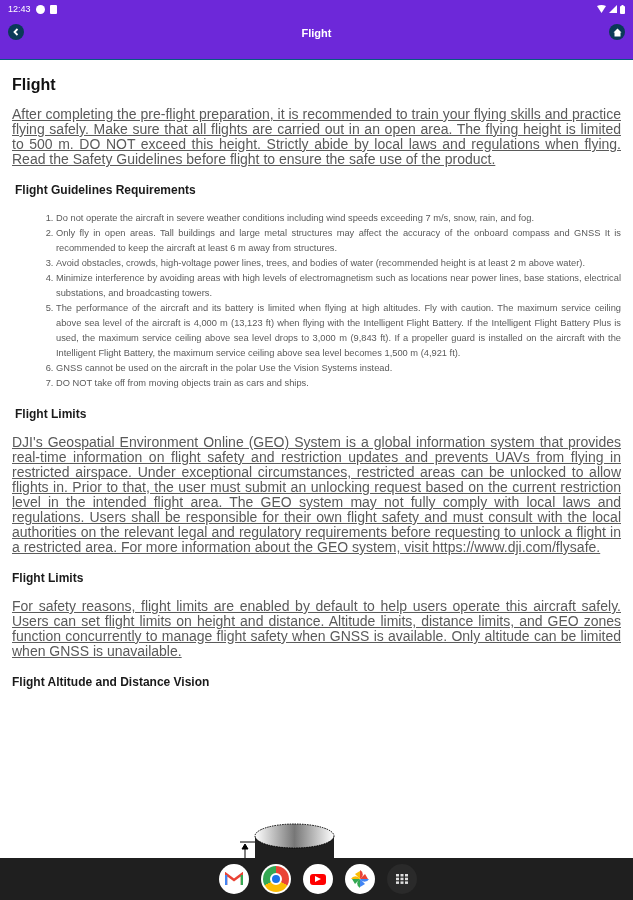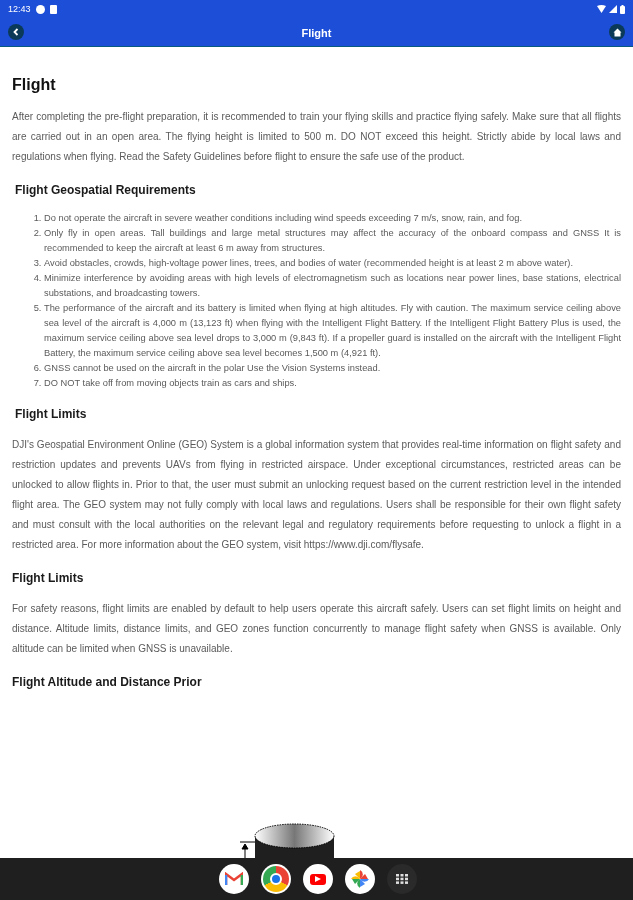--- a/index.html
+++ b/index.html
@@ -1,35 +1,35 @@
 <!DOCTYPE html>
 <html><head>
   <meta charset="utf-8">
   <style>
     * { box-sizing: border-box; margin: 0; padding: 0; }
     html, body { width: 633px; height: 900px; overflow: hidden; background: #ffffff; }
     body { font-family: "Liberation Sans", sans-serif; position: relative; }
 
-    .topbar { position: absolute; left: 0; top: 0; width: 633px; height: 47px; background: #1d4ed8; border-bottom: 1px solid #075a80; }
+    .topbar { position: absolute; left: 0; top: 0; width: 633px; height: 60px; background: #6d28d9; border-bottom: 1px solid #075a80; }
     .statusbar { position: absolute; left: 0; top: 0; width: 633px; height: 18px; display: flex; align-items: center; padding: 0 8px; color: #ffffff; font-size: 9px; }
     .status-left { display: flex; align-items: center; gap: 5px; }
     .status-right { margin-left: auto; display: flex; align-items: center; gap: 3px; }
     .sb-icon-circle { width: 9px; height: 9px; border-radius: 50%; background: #ffffff; display: inline-block; }
     .sb-icon-sd { width: 7px; height: 9px; background: #ffffff; border-radius: 1px; display: inline-block; }
     .appbar { position: absolute; left: 0; top: 18px; width: 633px; height: 29px; display: flex; align-items: center; }
     .back-btn { position: absolute; left: 8px; top: 6px; width: 16px; height: 16px; border-radius: 50%; background: #0a3a58; display: flex; align-items: center; justify-content: center; cursor: pointer; }
     .home-btn { position: absolute; right: 8px; top: 6px; width: 16px; height: 16px; border-radius: 50%; background: #0a3a58; display: flex; align-items: center; justify-content: center; cursor: pointer; }
     .appbar-title { width: 100%; text-align: center; color: #ffffff; font-weight: bold; font-size: 11px; }
 
     .content { position: absolute; left: 0; top: 48px; width: 633px; padding: 0 12px 0 12px; color: #555555; }
     .page-title { font-size: 16px; font-weight: bold; color: #111111; margin-top: 28px; margin-bottom: 13px; }
-    .para { font-size: 10px; line-height: 20px; text-align: justify; color: #5a5a5a; }
+    .para { font-size: 14px; line-height: 15px; text-align: justify; color: #5a5a5a; text-decoration: underline; }
     .h2 { font-size: 12px; font-weight: bold; color: #1a1a1a; margin: 16px 0 14px 3px; }
     .h2.flush { margin-left: 0; }
-    ol.list { margin-left: 32px; font-size: 9.3px; line-height: 15px; color: #5a5a5a; text-align: justify; }
+    ol.list { margin-left: 44px; font-size: 9.3px; line-height: 15px; color: #5a5a5a; text-align: justify; }
     ol.list li { padding-left: 0; }
 
     .dock { position: absolute; left: 0; top: 858px; width: 633px; height: 42px; background: #1f1f1f; display: flex; justify-content: center; align-items: center; gap: 12px; padding-left: 2px; }
     .dock-app { width: 30px; height: 30px; border-radius: 50%; background: #ffffff; display: flex; align-items: center; justify-content: center; cursor: pointer; }
     .dock-app.grid { background: #2a2a2a; }
     .chrome { width: 26px; height: 26px; border-radius: 50%; background: conic-gradient(#ea4335 0deg 120deg, #fbbc05 120deg 240deg, #34a853 240deg 360deg); display: flex; align-items: center; justify-content: center; }
     .chrome-inner { width: 12px; height: 12px; border-radius: 50%; background: #1a73e8; border: 2px solid #ffffff; }
     .yt { width: 16px; height: 11px; background: #ff0000; border-radius: 3px; display: flex; align-items: center; justify-content: center; }
     .pinwheel { width: 20px; height: 20px; position: relative; }
     .handle { position: absolute; left: 240px; top: 822px; width: 95px; height: 36px; }
@@ -69,38 +69,38 @@
           <path d="M4.5 0.5 L8.5 4.5 L7.5 4.5 L7.5 8.5 L1.5 8.5 L1.5 4.5 L0.5 4.5 Z" fill="#fff"></path>
         </svg>
     </div>
   </div>
 </div>
 
 <div class="content">
   <h1 class="page-title">Flight</h1>
   <p class="para">After completing the pre-flight preparation, it is recommended to train your flying skills and practice flying safely. Make sure that all flights are carried out in an open area. The flying height is limited to 500 m. DO NOT exceed this height. Strictly abide by local laws and regulations when flying. Read the Safety Guidelines before flight to ensure the safe use of the product.</p>
 
-  <h2 class="h2">Flight Geospatial Requirements</h2>
+  <h2 class="h2">Flight Guidelines Requirements</h2>
   <ol class="list">
     <li>Do not operate the aircraft in severe weather conditions including wind speeds exceeding 7 m/s, snow, rain, and fog.</li>
     <li>Only fly in open areas. Tall buildings and large metal structures may affect the accuracy of the onboard compass and GNSS It is recommended to keep the aircraft at least 6 m away from structures.</li>
     <li>Avoid obstacles, crowds, high-voltage power lines, trees, and bodies of water (recommended height is at least 2 m above water).</li>
     <li>Minimize interference by avoiding areas with high levels of electromagnetism such as locations near power lines, base stations, electrical substations, and broadcasting towers.</li>
     <li>The performance of the aircraft and its battery is limited when flying at high altitudes. Fly with caution. The maximum service ceiling above sea level of the aircraft is 4,000 m (13,123 ft) when flying with the Intelligent Flight Battery. If the Intelligent Flight Battery Plus is used, the maximum service ceiling above sea level drops to 3,000 m (9,843 ft). If a propeller guard is installed on the aircraft with the Intelligent Flight Battery, the maximum service ceiling above sea level becomes 1,500 m (4,921 ft).</li>
     <li>GNSS cannot be used on the aircraft in the polar Use the Vision Systems instead.</li>
     <li>DO NOT take off from moving objects train as cars and ships.</li>
   </ol>
 
   <h2 class="h2">Flight Limits</h2>
   <p class="para">DJI's Geospatial Environment Online (GEO) System is a global information system that provides real-time information on flight safety and restriction updates and prevents UAVs from flying in restricted airspace. Under exceptional circumstances, restricted areas can be unlocked to allow flights in. Prior to that, the user must submit an unlocking request based on the current restriction level in the intended flight area. The GEO system may not fully comply with local laws and regulations. Users shall be responsible for their own flight safety and must consult with the local authorities on the relevant legal and regulatory requirements before requesting to unlock a flight in a restricted area. For more information about the GEO system, visit https://www.dji.com/flysafe.</p>
 
   <h2 class="h2 flush">Flight Limits</h2>
   <p class="para">For safety reasons, flight limits are enabled by default to help users operate this aircraft safely. Users can set flight limits on height and distance. Altitude limits, distance limits, and GEO zones function concurrently to manage flight safety when GNSS is available. Only altitude can be limited when GNSS is unavailable.</p>
 
-  <h2 class="h2 flush">Flight Altitude and Distance Prior</h2>
+  <h2 class="h2 flush">Flight Altitude and Distance Vision</h2>
 </div>
 
 <svg class="handle" viewBox="0 0 95 36">
   <defs>
     <linearGradient id="g1" x1="0" y1="0" x2="1" y2="0">
       <stop offset="0" stop-color="#ffffff"></stop>
       <stop offset="0.5" stop-color="#777777"></stop>
       <stop offset="1" stop-color="#ffffff"></stop>
     </linearGradient>
   </defs>

